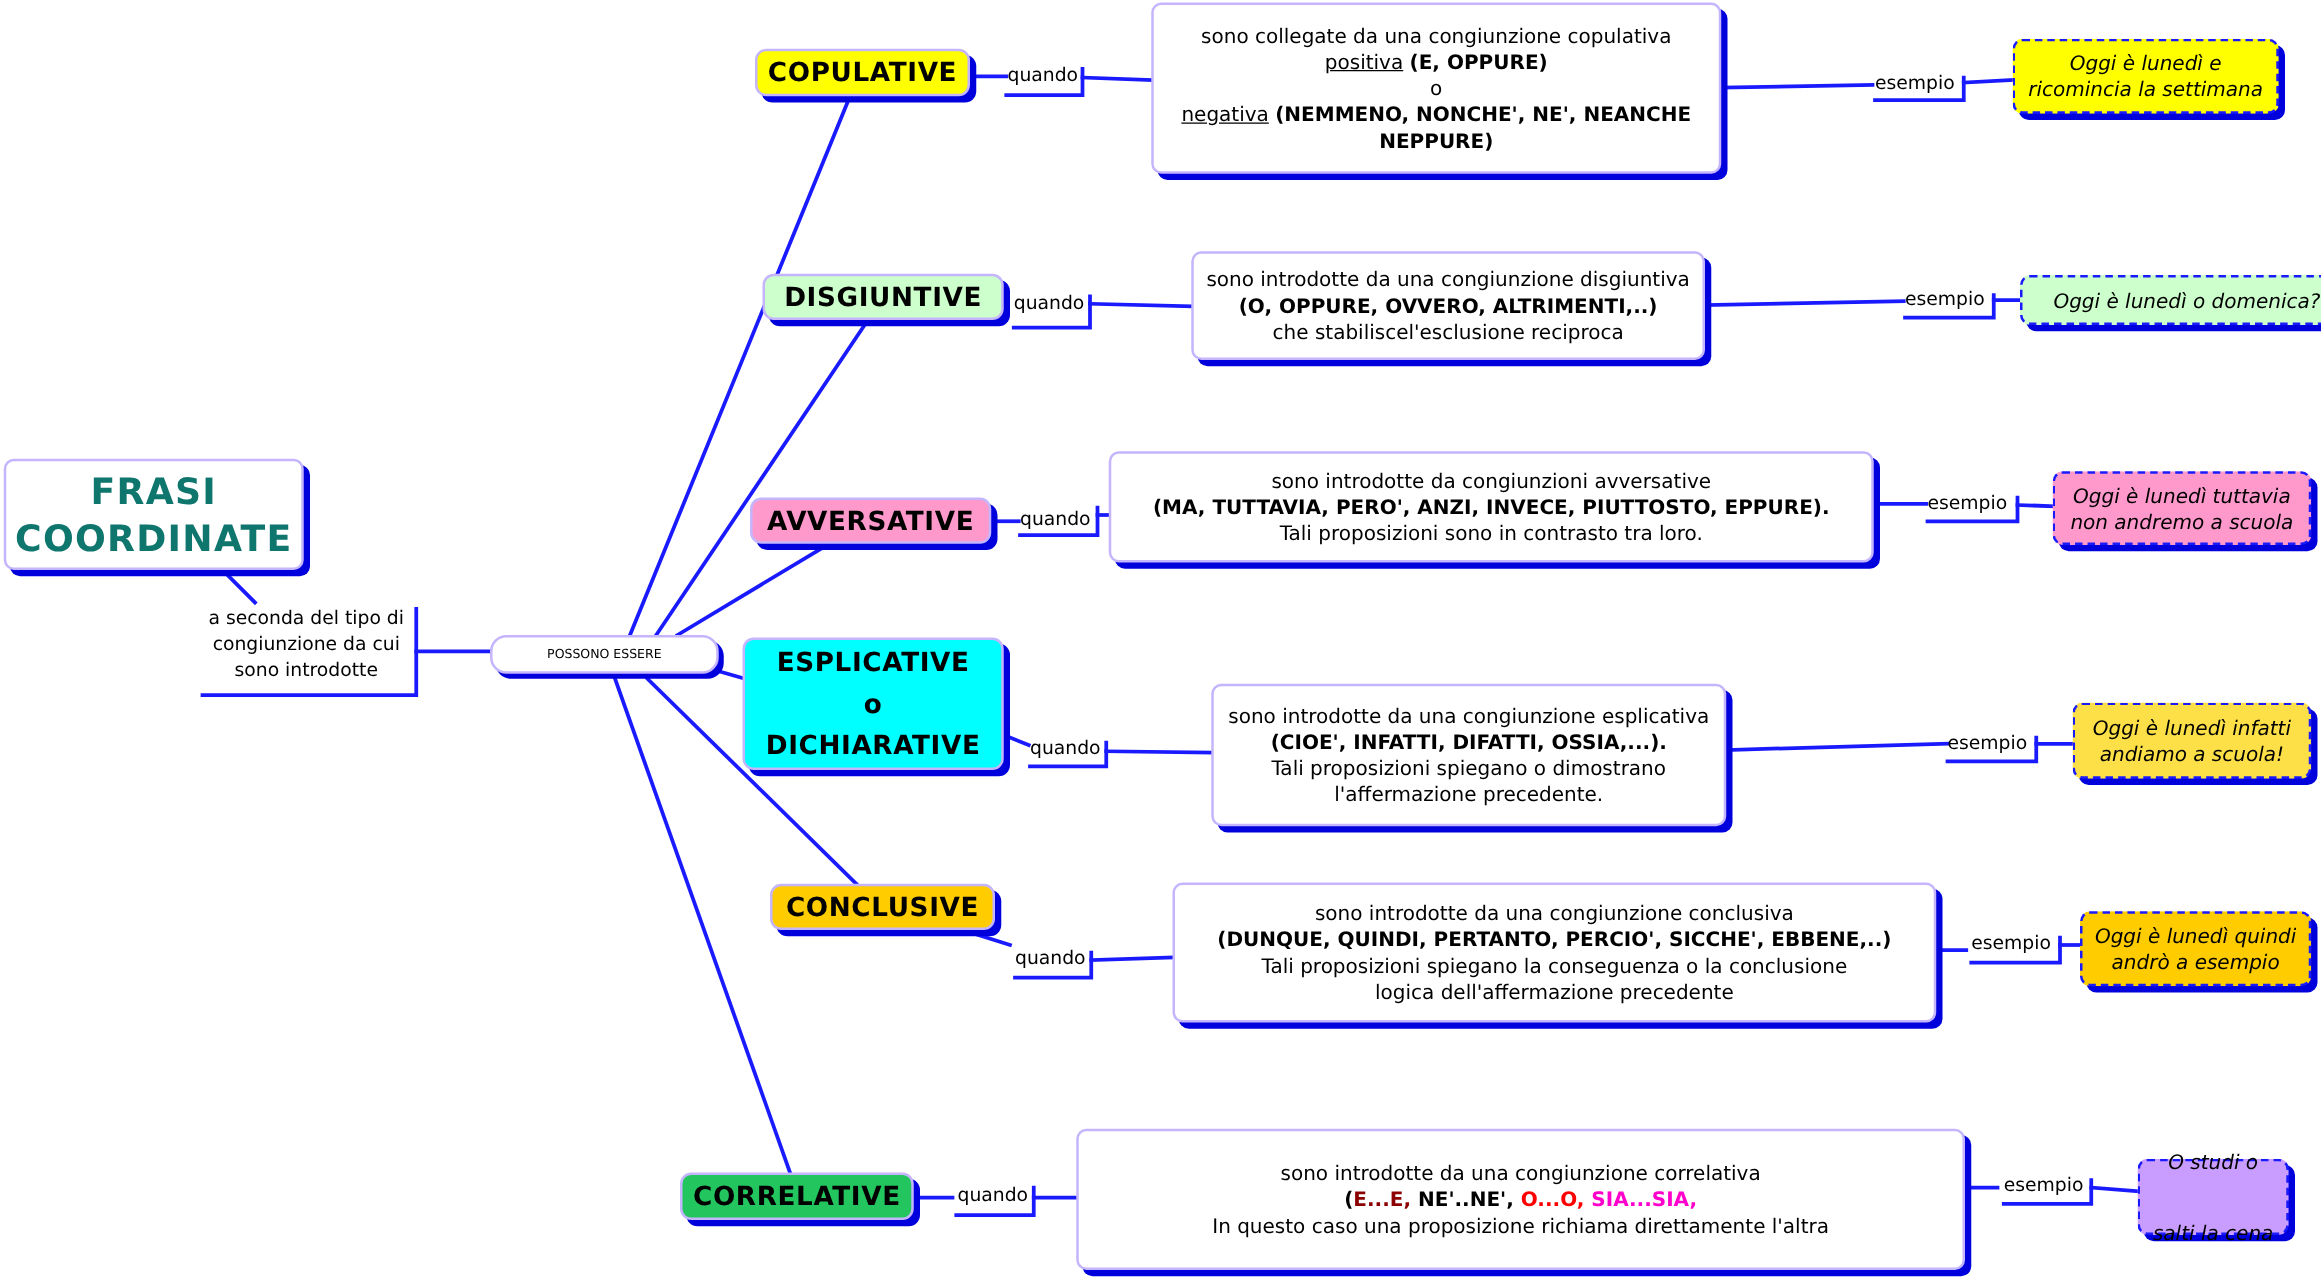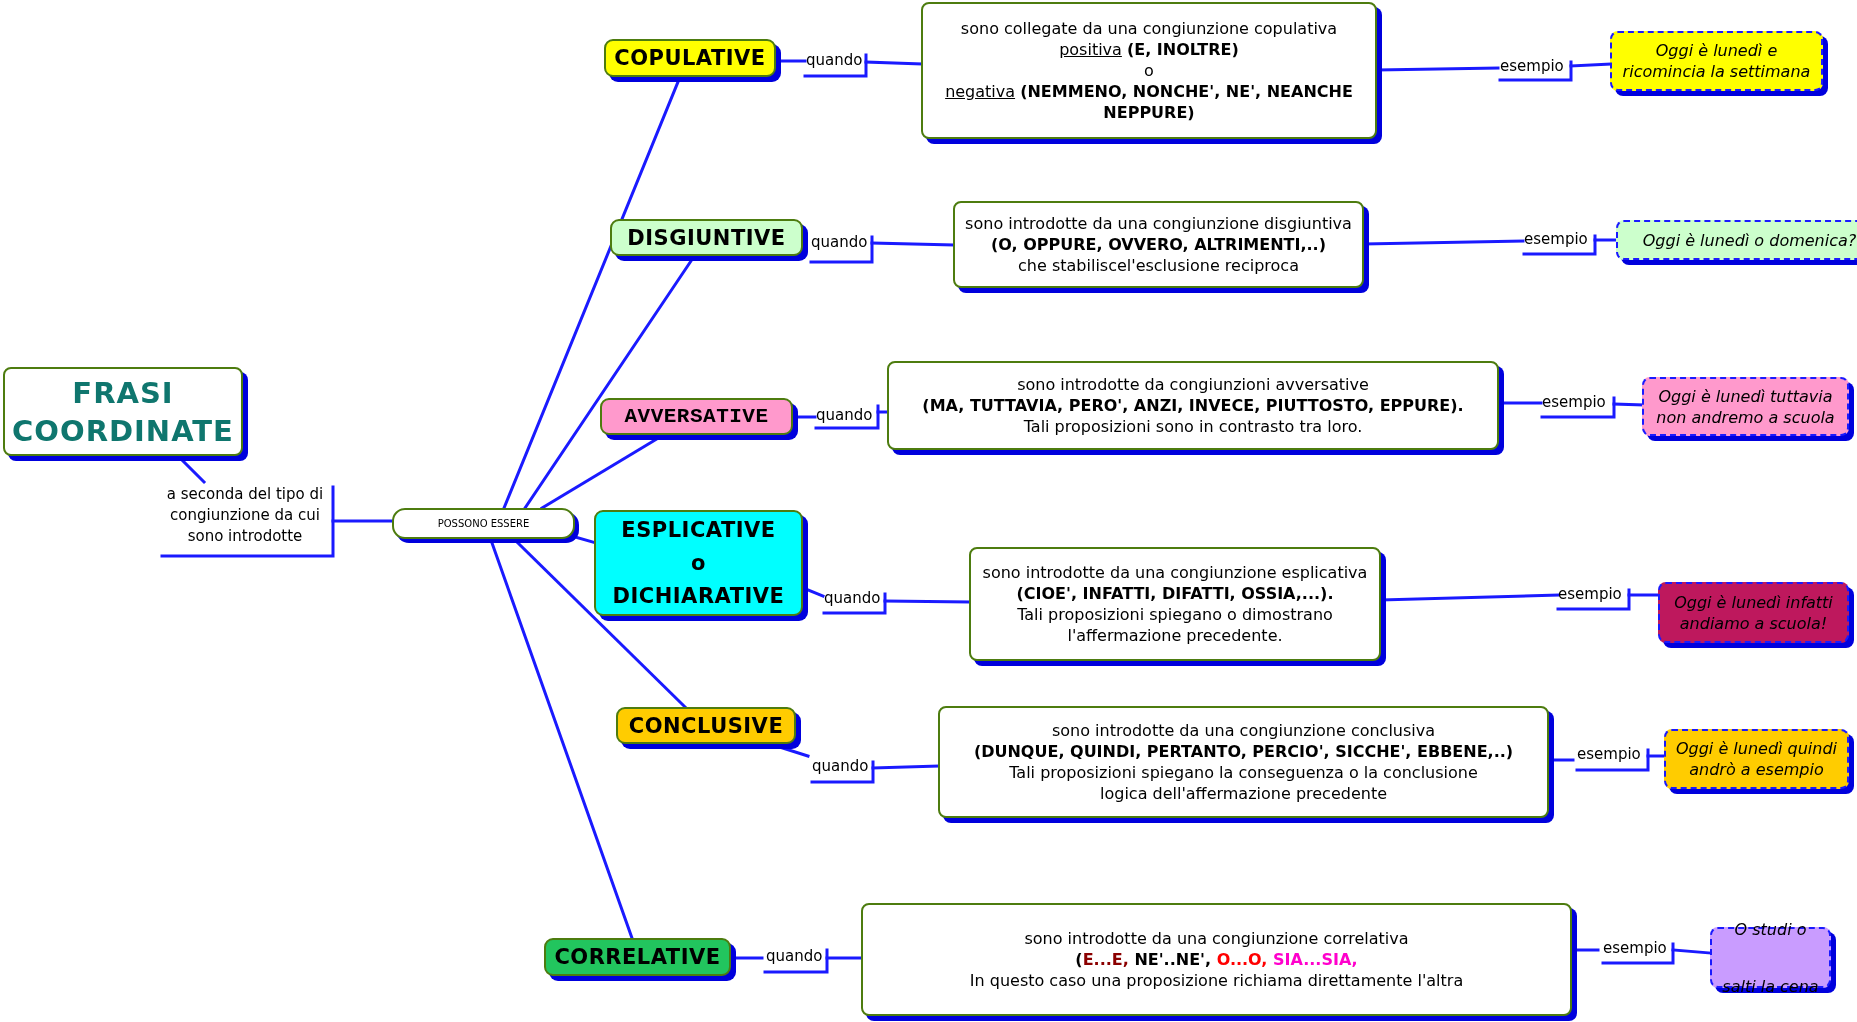--- a/index.html
+++ b/index.html
@@ -1,19 +1,19 @@
 <!DOCTYPE html>
 <html><head>
 <meta charset="utf-8">
 <style>
   html, body { margin:0; padding:0; background:#ffffff; }
   body { width:1857px; height:1022px; position:relative; overflow:hidden;
          font-family:"DejaVu Sans", sans-serif; color:#000; }
   #lines { position:absolute; left:0; top:0; width:1857px; height:1022px; }
-  .node { position:absolute; box-sizing:border-box; border:2px solid #4d7c0f;
+  .node { position:absolute; box-sizing:border-box; border:2px solid #c4b5fd;
           border-radius:8px; background:#fff; text-align:center;
           box-shadow:5px 5px 0 #0000dd; display:flex; flex-direction:column;
           justify-content:center; align-items:center; }
   .title-node { color:#0f766e; font-weight:bold; font-size:29px; line-height:38px; letter-spacing:1px; }
   .cat { font-weight:bold; font-size:21px; letter-spacing:0.5px; border-radius:9px; }
   .desc { font-size:16px; line-height:21px; padding:2px 8px; }
   .desc b { font-weight:bold; }
   .desc u { text-decoration:underline; }
   .ex { font-size:16px; line-height:21px; border:2.5px dashed #1a1aff; font-style:italic; }
   .conn-label { position:absolute; font-size:15px; line-height:18px; white-space:nowrap; }
@@ -96,21 +96,21 @@
 <div class="node possono" style="left:392px;top:508px;width:183px;height:31px;">
   <span>POSSONO ESSERE</span>
 </div>
 
 <div class="node cat" style="left:604px;top:39px;width:172px;height:38px;background:#ffff00;">
   <span>COPULATIVE</span>
 </div>
 <div class="conn-label" style="left:806px;top:51px;">quando</div>
 <div class="node desc" style="left:921px;top:2px;width:456px;height:137px;">
   <span class="ln">sono collegate da una congiunzione copulativa</span>
-  <span class="ln"><u>positiva</u> <b>(E, INOLTRE)</b></span>
+  <span class="ln"><u>positiva</u> <b>(E, OPPURE)</b></span>
   <span class="ln">o</span>
   <span class="ln"><u>negativa</u> <b>(NEMMENO, NONCHE', NE', NEANCHE</b></span>
   <b class="ln">NEPPURE)</b>
 </div>
 <div class="conn-label" style="left:1500px;top:57px;">esempio</div>
 <div class="node ex" style="left:1610px;top:31px;width:213px;height:60px;background:#ffff00;">
   <span class="ln">Oggi è lunedì e</span>
   <span class="ln">ricomincia la settimana</span>
 </div>
 
@@ -121,21 +121,21 @@
 <div class="node desc" style="left:953px;top:201px;width:411px;height:87px;">
   <span class="ln">sono introdotte da una congiunzione disgiuntiva</span>
   <b class="ln">(O, OPPURE, OVVERO, ALTRIMENTI,..)</b>
   <span class="ln">che stabiliscel'esclusione reciproca</span>
 </div>
 <div class="conn-label" style="left:1524px;top:230px;">esempio</div>
 <div class="node ex" style="left:1616px;top:220px;width:267px;height:40px;background:#ccffcc;">
   <span class="ln">Oggi è lunedì o domenica?</span>
 </div>
 
-<div class="node cat" style="left:600px;top:398px;width:193px;height:37px;background:#ff99cc;font-family:Liberation Mono, monospace;">
+<div class="node cat" style="left:600px;top:398px;width:193px;height:37px;background:#ff99cc;">
   <span>AVVERSATIVE</span>
 </div>
 <div class="conn-label" style="left:816px;top:406px;">quando</div>
 <div class="node desc" style="left:887px;top:361px;width:612px;height:89px;">
   <span class="ln">sono introdotte da congiunzioni avversative</span>
   <b class="ln">(MA, TUTTAVIA, PERO', ANZI, INVECE, PIUTTOSTO, EPPURE).</b>
   <span class="ln">Tali proposizioni sono in contrasto tra loro.</span>
 </div>
 <div class="conn-label" style="left:1542px;top:393px;">esempio</div>
 <div class="node ex" style="left:1642px;top:377px;width:207px;height:59px;background:#ff99cc;">
@@ -149,21 +149,21 @@
   <span class="ln">DICHIARATIVE</span>
 </div>
 <div class="conn-label" style="left:824px;top:589px;">quando</div>
 <div class="node desc" style="left:969px;top:547px;width:412px;height:114px;">
   <span class="ln">sono introdotte da una congiunzione esplicativa</span>
   <b class="ln">(CIOE', INFATTI, DIFATTI, OSSIA,...).</b>
   <span class="ln">Tali proposizioni spiegano o dimostrano</span>
   <span class="ln">l'affermazione precedente.</span>
 </div>
 <div class="conn-label" style="left:1558px;top:585px;">esempio</div>
-<div class="node ex" style="left:1658px;top:562px;width:191px;height:61px;background:#be185d;margin-top:20px;">
+<div class="node ex" style="left:1658px;top:562px;width:191px;height:61px;background:#fde047;">
   <span class="ln">Oggi è lunedì infatti</span>
   <span class="ln">andiamo a scuola!</span>
 </div>
 
 <div class="node cat" style="left:616px;top:707px;width:180px;height:37px;background:#ffcc00;">
   <span>CONCLUSIVE</span>
 </div>
 <div class="conn-label" style="left:812px;top:757px;">quando</div>
 <div class="node desc" style="left:938px;top:706px;width:611px;height:112px;">
   <span class="ln">sono introdotte da una congiunzione conclusiva</span>

